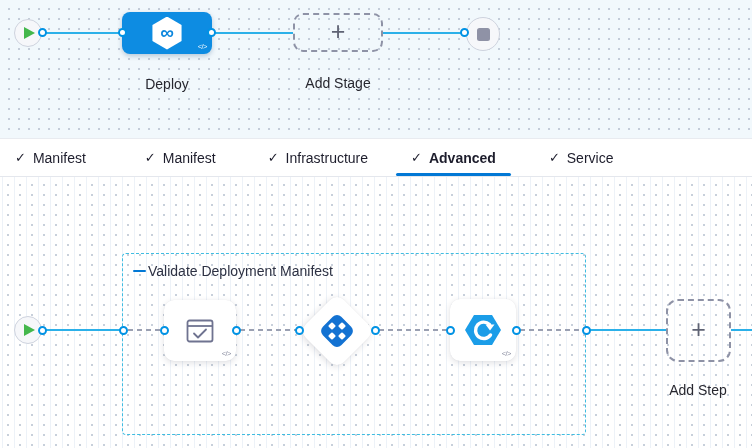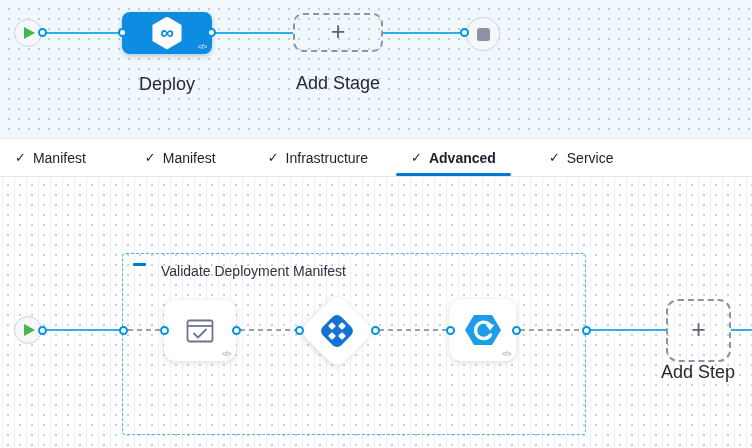--- a/index.html
+++ b/index.html
@@ -24,21 +24,21 @@
   .tab.t2{margin-left:59px;} .tab.t3{margin-left:52px;} .tab.t4{margin-left:43px;} .tab.t5{margin-left:53px;}
   .tab.active{font-weight:bold;}
   .tab.active::after{content:"";position:absolute;left:-15px;right:-15px;bottom:0;height:3px;background:#0278d5;border-radius:2px;}
 
   
   .line{position:absolute;height:2px;background:#2bb0e9;z-index:1;}
   .dash-line{position:absolute;height:2px;z-index:1;
     background:repeating-linear-gradient(90deg,#9aa0b2 0 5px,transparent 5px 9px);}
   .port{position:absolute;width:9px;height:9px;border-radius:50%;background:#fff;
     border:2px solid #0092e4;box-sizing:border-box;z-index:4;}
-  .node-label{position:absolute;font-size:18px;color:#27272f;text-align:center;line-height:20px;z-index:2;}
+  .node-label{position:absolute;font-size:14px;color:#27272f;text-align:center;line-height:20px;z-index:2;}
   .roundbtn{position:absolute;border-radius:50%;background:#f6f7fa;border:1px solid #ced3de;
     box-sizing:border-box;display:flex;align-items:center;justify-content:center;z-index:2;}
   .play-tri{width:0;height:0;border-left:11px solid #44b74c;border-top:6.5px solid transparent;
     border-bottom:6.5px solid transparent;margin-left:3px;}
   .stop-sq{width:13px;height:13px;background:#8f92a6;border-radius:2.5px;}
   .plusbox{position:absolute;border:2px dashed #8e92a6;box-sizing:border-box;
     display:flex;align-items:center;justify-content:center;z-index:2;cursor:pointer;background:transparent;}
   .plus{font-size:25px;font-weight:300;color:#5f6374;line-height:1;margin-top:-2px;}
   .stepbox{position:absolute;background:#fff;border-radius:10px;z-index:2;cursor:pointer;
     box-shadow:0 2px 6px rgba(40,41,61,.14),0 0 1px rgba(40,41,61,.1);
@@ -50,21 +50,21 @@
     border-radius:8px;z-index:2;box-shadow:0 2px 5px rgba(2,60,110,.25);cursor:pointer;
     display:flex;align-items:center;justify-content:center;}
   .hex{width:31px;height:33px;background:#fff;display:flex;align-items:center;justify-content:center;
     clip-path:polygon(50% 0,97% 26%,97% 74%,50% 100%,3% 74%,3% 26%);}
   .hex span{color:#0b86dd;font-size:19px;font-weight:bold;line-height:1;margin-top:-2px;}
   .deploy-node .codeglyph{color:rgba(255,255,255,.9);}
 
   
   .group{position:absolute;left:122px;top:253px;width:464px;height:182px;box-sizing:border-box;
     border:1.5px dashed #3fbde2;border-radius:4px;z-index:0;}
-  .group-label{position:absolute;left:133px;top:263px;display:flex;gap:15px;z-index:2;}
+  .group-label{position:absolute;left:133px;top:263px;display:flex;align-items:center;gap:2px;z-index:2;}
   .group-dash{width:13px;height:2.5px;background:#0278d5;border-radius:1px;cursor:pointer;}
   .group-label span{font-size:14px;color:#2d3143;}
 
   .diamond{position:absolute;left:310px;top:304px;width:54px;height:54px;background:#fff;border-radius:10px;
     transform:rotate(45deg);z-index:2;cursor:pointer;
     box-shadow:0 2px 6px rgba(40,41,61,.14),0 0 1px rgba(40,41,61,.1);
     display:flex;align-items:center;justify-content:center;}
   .diamond .inner{transform:rotate(-45deg);display:flex;}
 </style>
 </head>
@@ -192,15 +192,15 @@
 
   <div class="line" style="left:590px;top:329px;width:77px;"></div>
 
   <div class="plusbox" style="left:666px;top:299px;width:65px;height:63px;border-radius:12px;">
     <span class="plus">+</span>
   </div>
   <div class="line" style="left:731px;top:329px;width:21px;"></div>
 
   <div class="node-label" style="left:297px;top:371px;width:80px;">
   </div>
-  <div class="node-label" style="left:658px;top:362px;width:80px;">Add Step</div>
+  <div class="node-label" style="left:658px;top:380px;width:80px;">Add Step</div>
 
 </div>
 
 </body></html>

